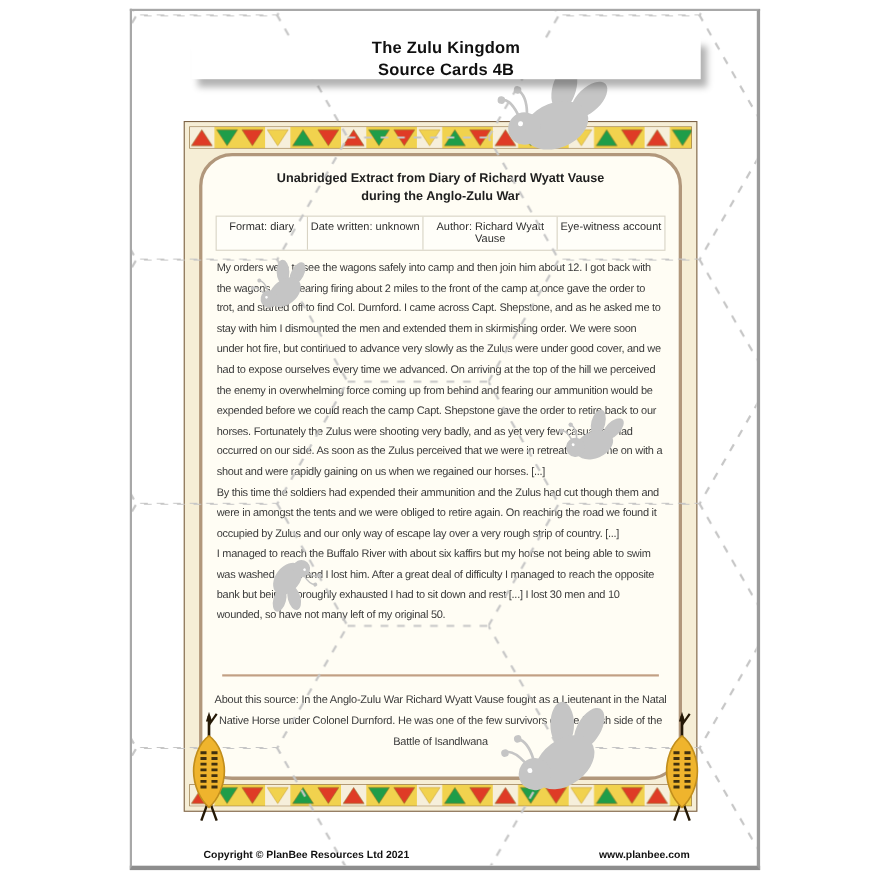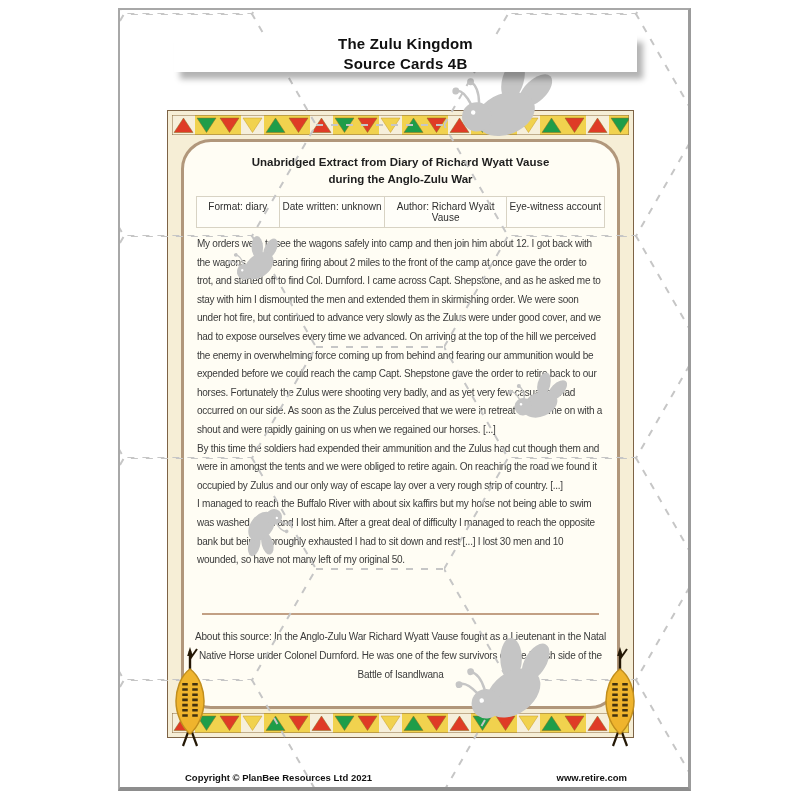--- a/index.html
+++ b/index.html
@@ -150,17 +150,17 @@
         <use href="#sym-shield"></use>
       </svg>
 
     <div class="header-box">
       <span class="h-title">The Zulu Kingdom</span>
       <span class="h-badge">Source Cards 4B</span>
     </div>
 
     <div class="footer">
       <span>Copyright © PlanBee Resources Ltd 2021</span>
-      <span>www.retire.com</span>
+      <span>www.planbee.com</span>
     </div>
 
   </div>
 </div>
 
 </body></html>

